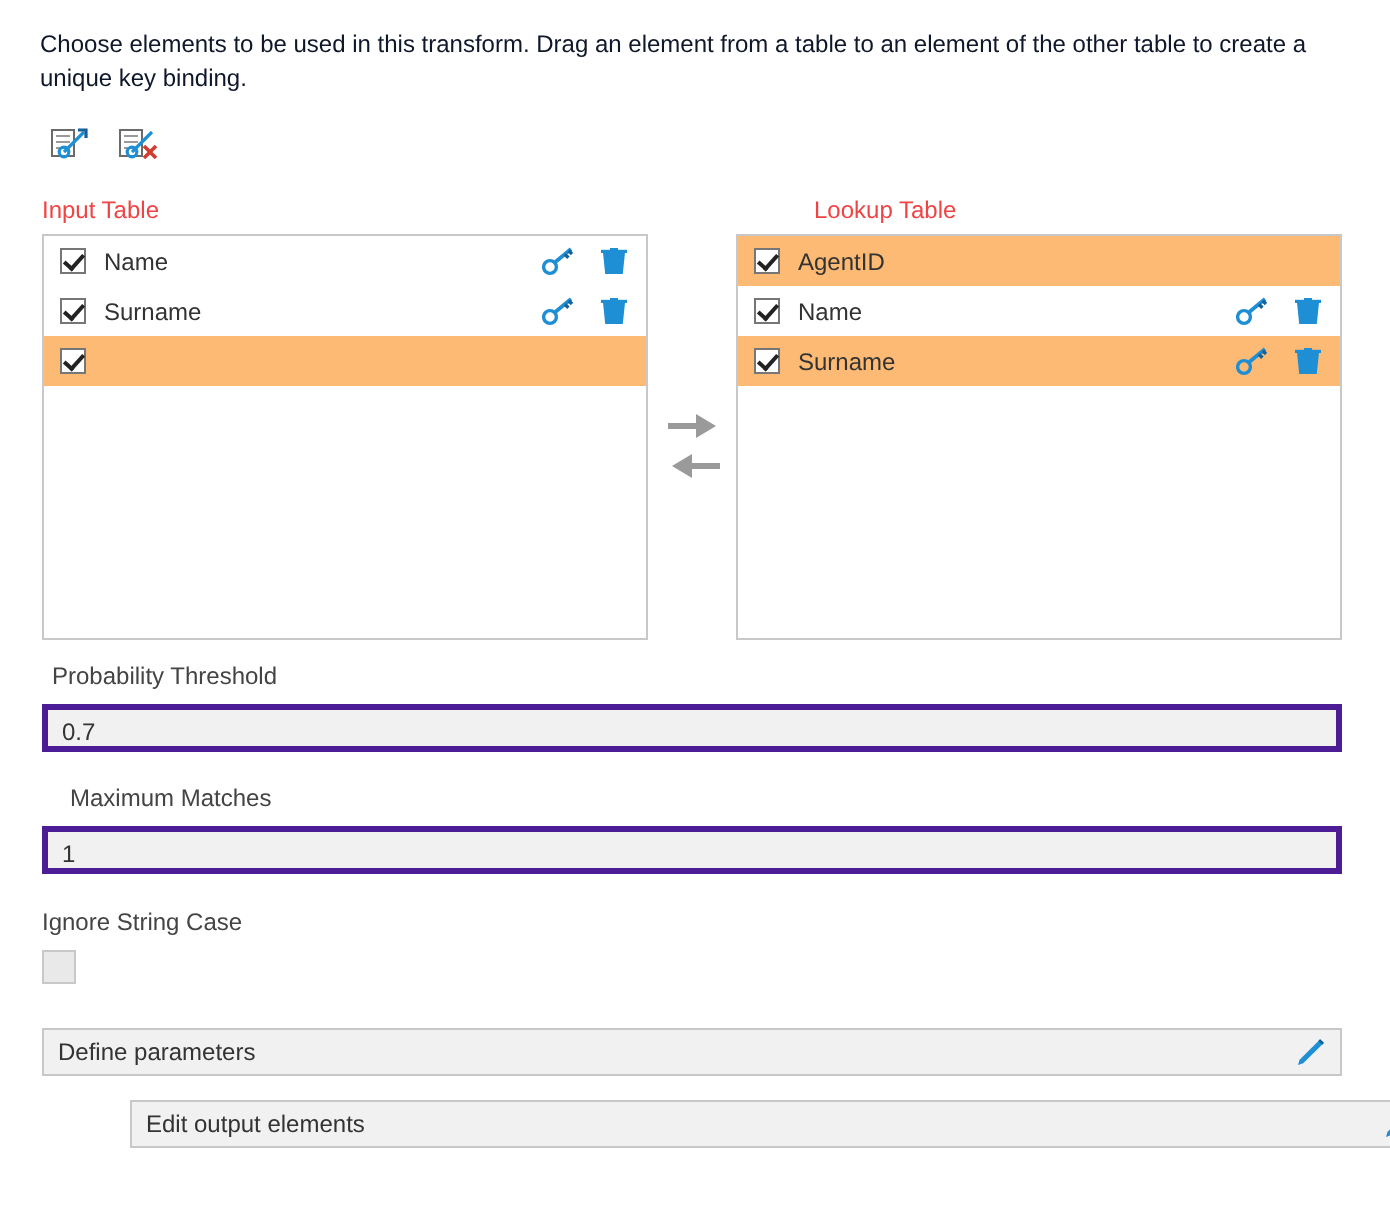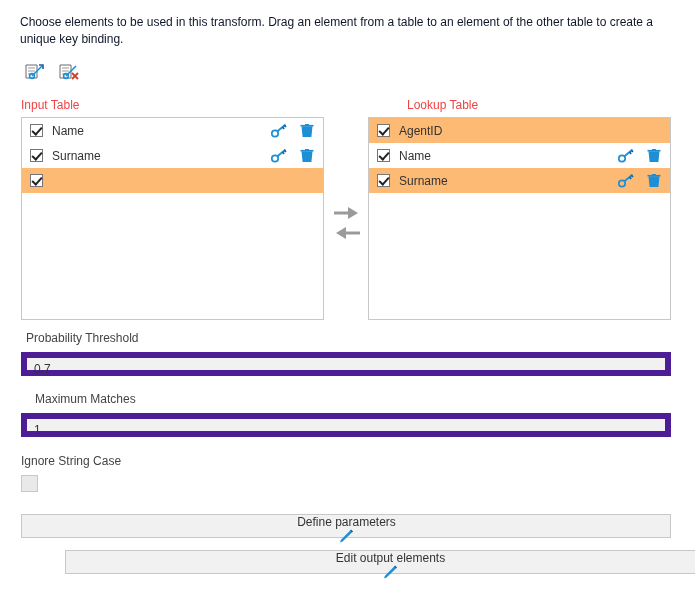--- a/index.html
+++ b/index.html
@@ -138,21 +138,21 @@
 
   
   .field-label {
     position: absolute;
     font-size: 12px;
     color: #444444;
   }
   .field-input {
     position: absolute;
     height: 24px;
-    border: 6px solid #4c1d95;
+    border: 3px solid #4c1d95;
     background: #f1f1f1;
     box-sizing: border-box;
     font-size: 12px;
     color: #333333;
     padding: 0 7px;
     line-height: 22px;
     display: block;
   }
   #label-prob { left: 26px; top: 331px; }
   #input-prob { left: 21px; top: 352px; width: 650px; }
@@ -179,21 +179,20 @@
     border: 1px solid #c8c8c8;
     background: #f1f1f1;
     box-sizing: border-box;
     display: flex;
     align-items: center;
     justify-content: space-between;
     padding: 0 6px 0 7px;
     font-size: 12px;
     color: #333333;
     cursor: pointer;
-    flex-direction: column;
   }
   #bar-params { top: 514px; }
   #bar-output { top: 550px; margin-left: 44px; }
   .bar-icon {
     width: 16px;
     height: 16px;
     display: flex;
     align-items: center;
     justify-content: center;
   }

